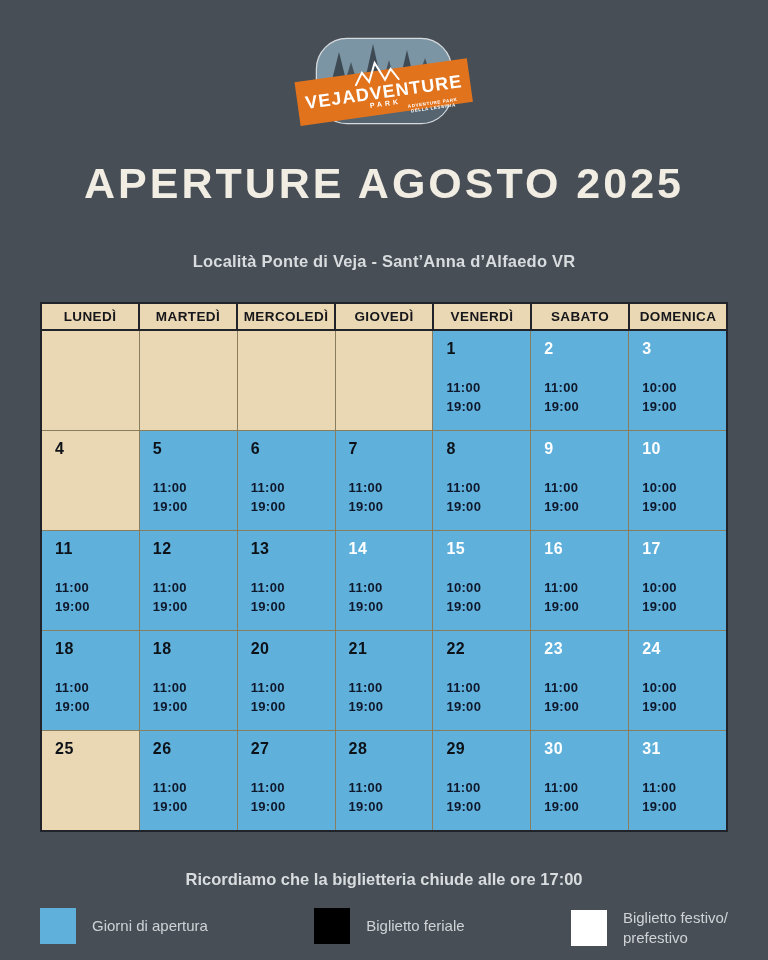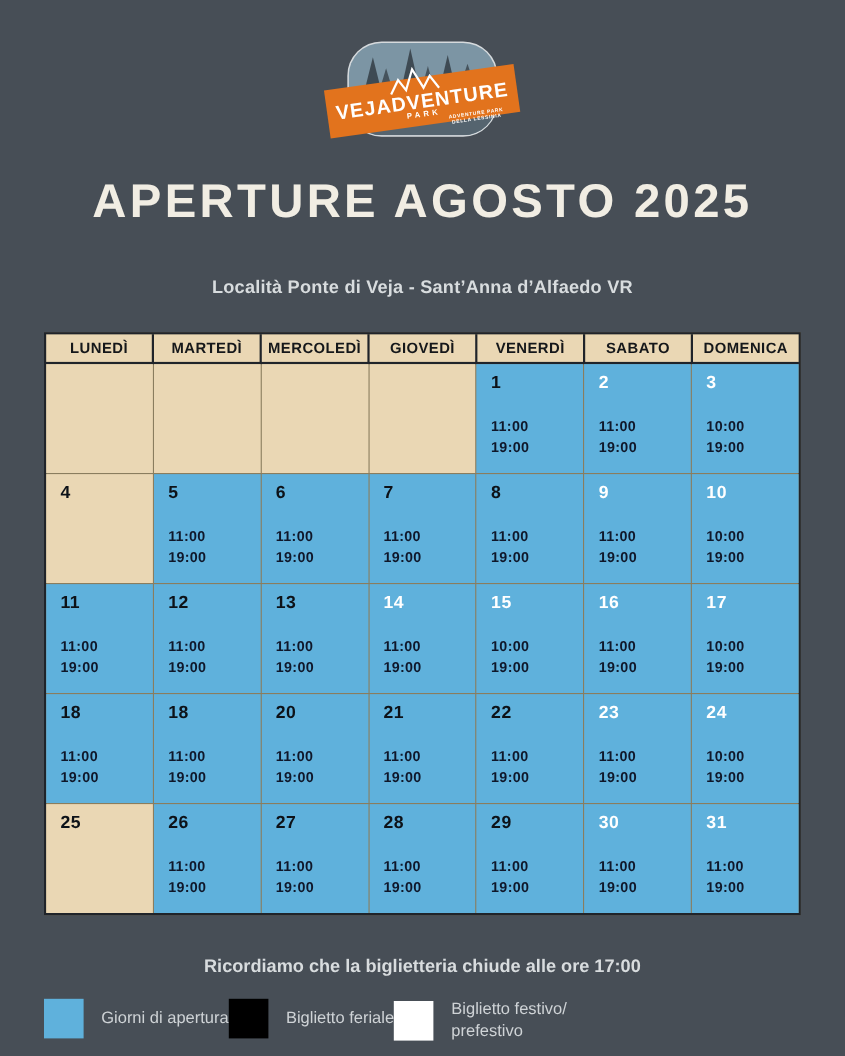--- a/index.html
+++ b/index.html
@@ -74,21 +74,21 @@
     margin-top:38px;
     text-align:center;
     font-size:16.5px;
     font-weight:bold;
     color:#D8DCDE;
   }
   .legend {
     width:688px;
     margin:19px auto 0;
     display:flex;
-    justify-content:flex-start;
+    justify-content:space-between;
     align-items:flex-start;
   }
   .legend-item { display:flex; align-items:center; }
   .swatch { width:36px; height:36px; flex:0 0 36px; }
   .legend-label {
     margin-left:16px;
     font-size:15px;
     color:#CFD3D6;
     line-height:1.3;
   }

